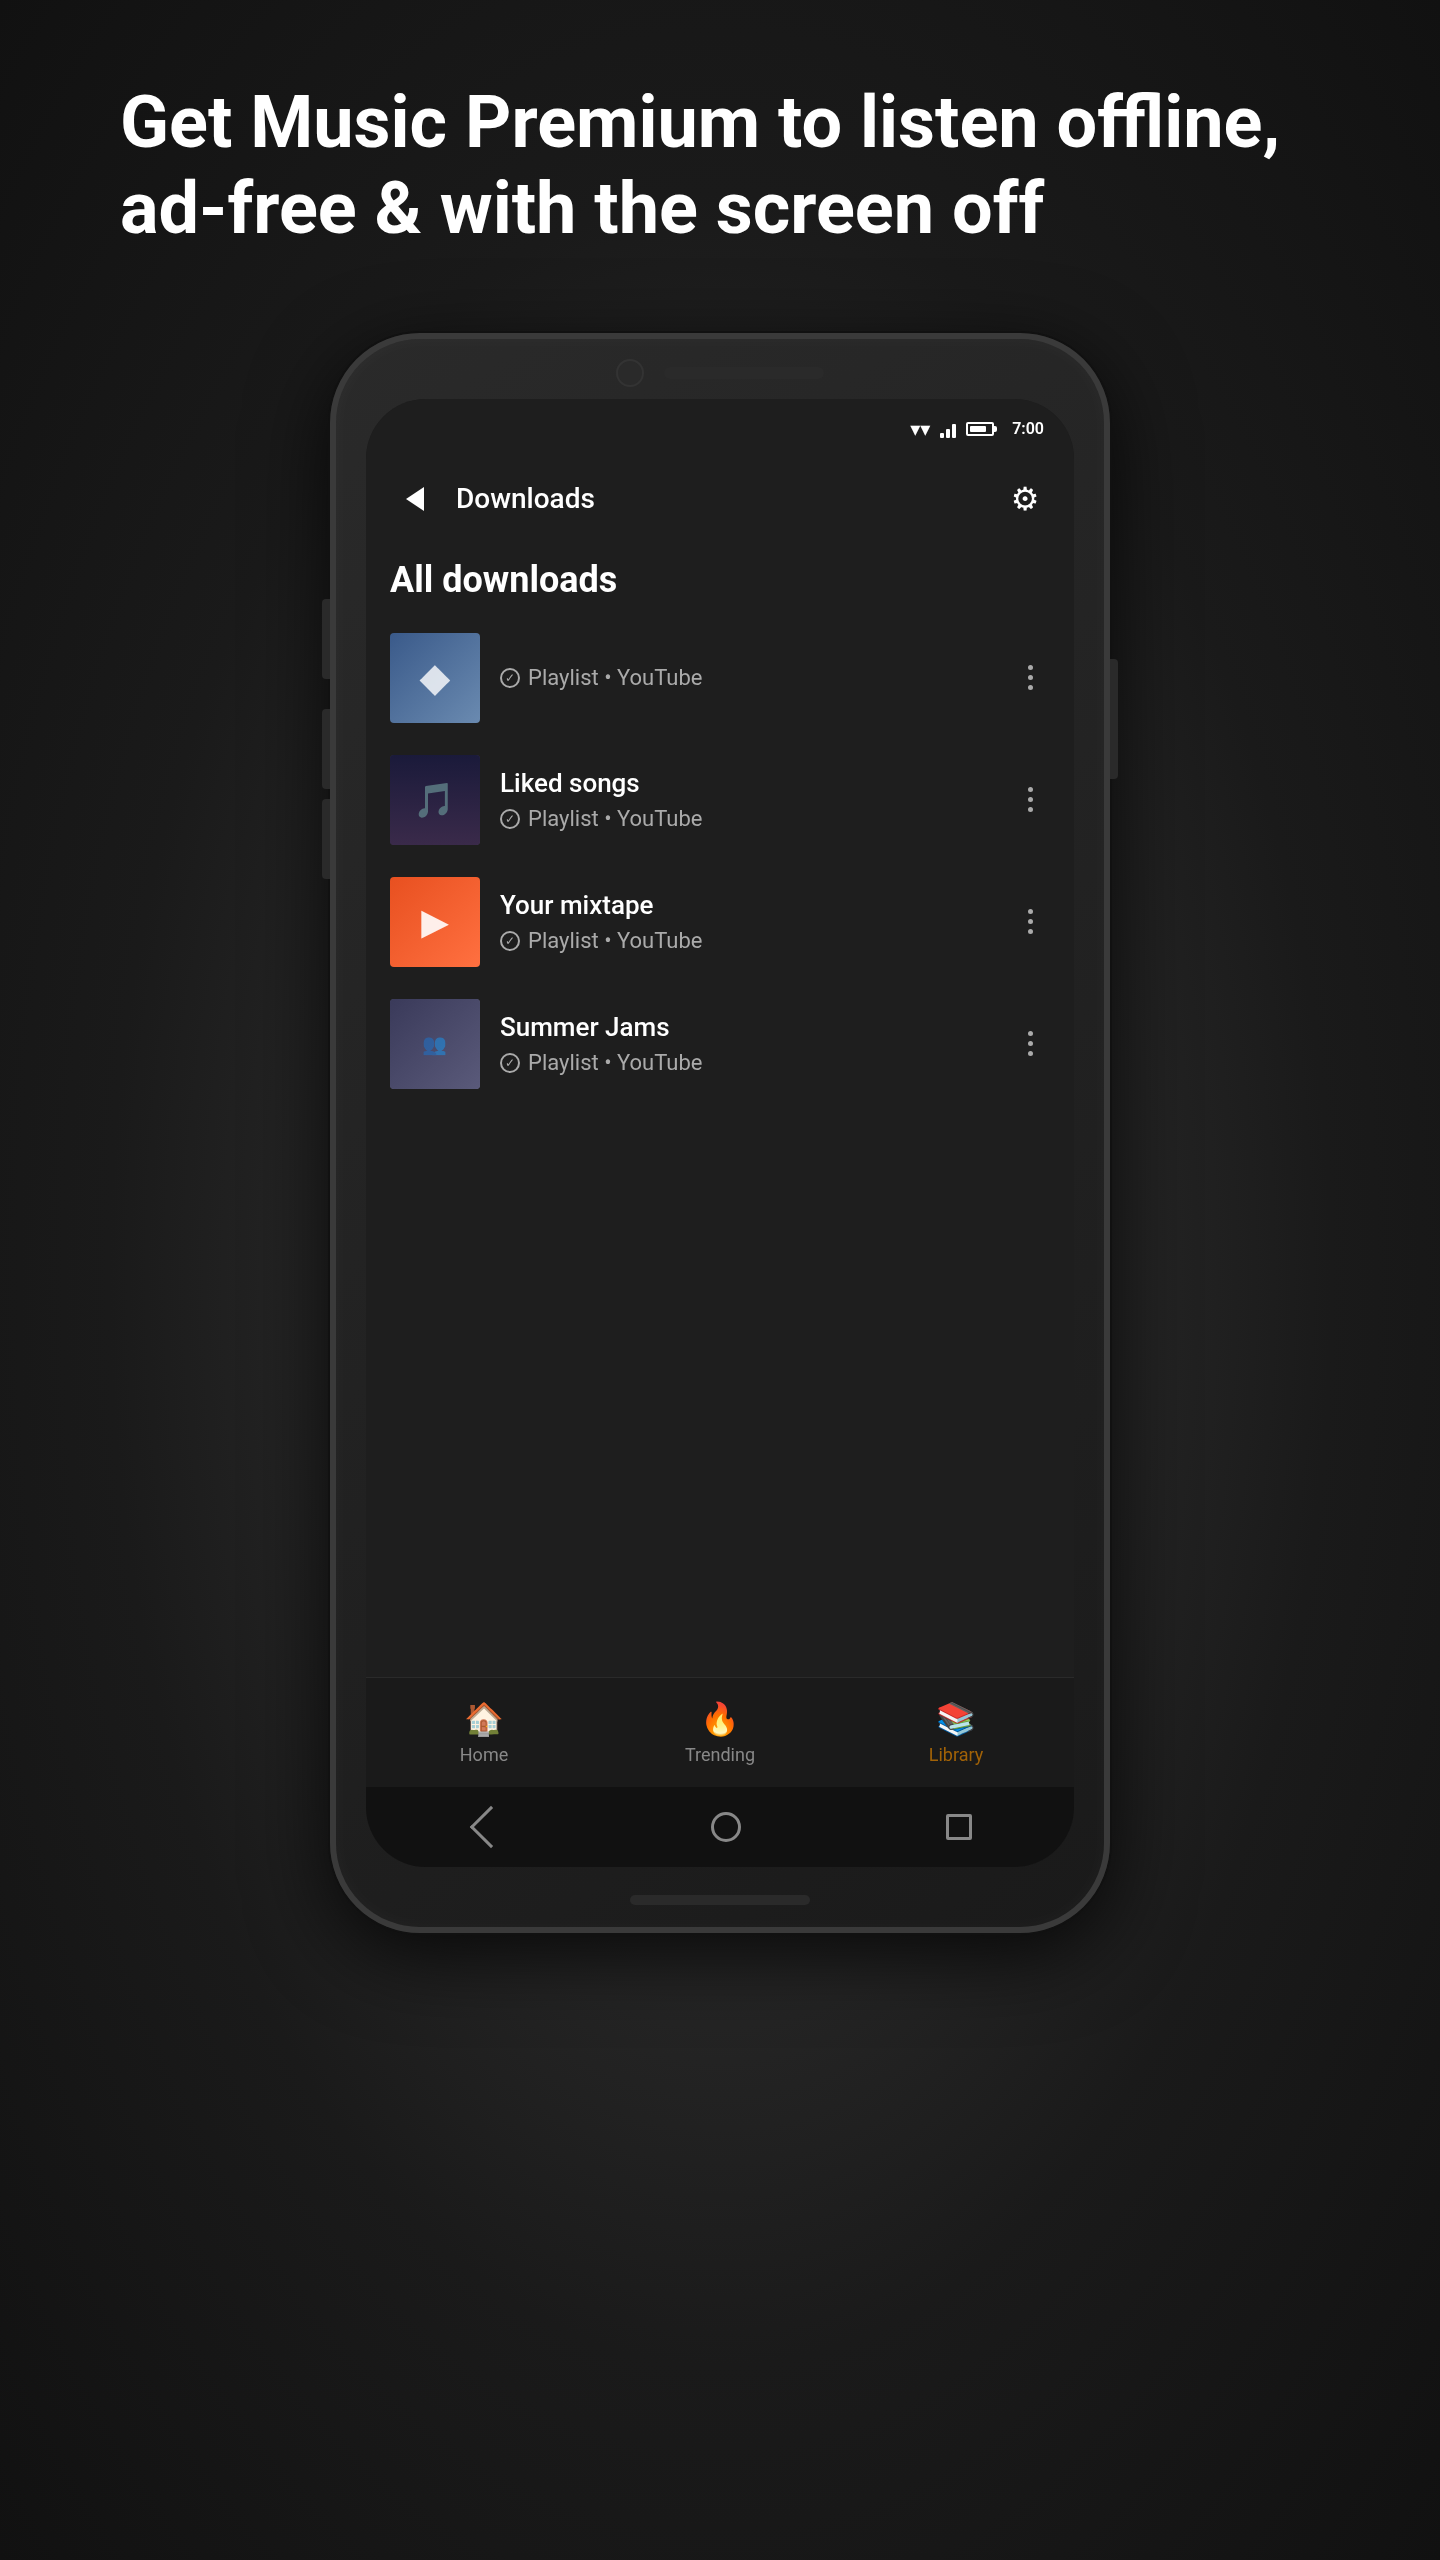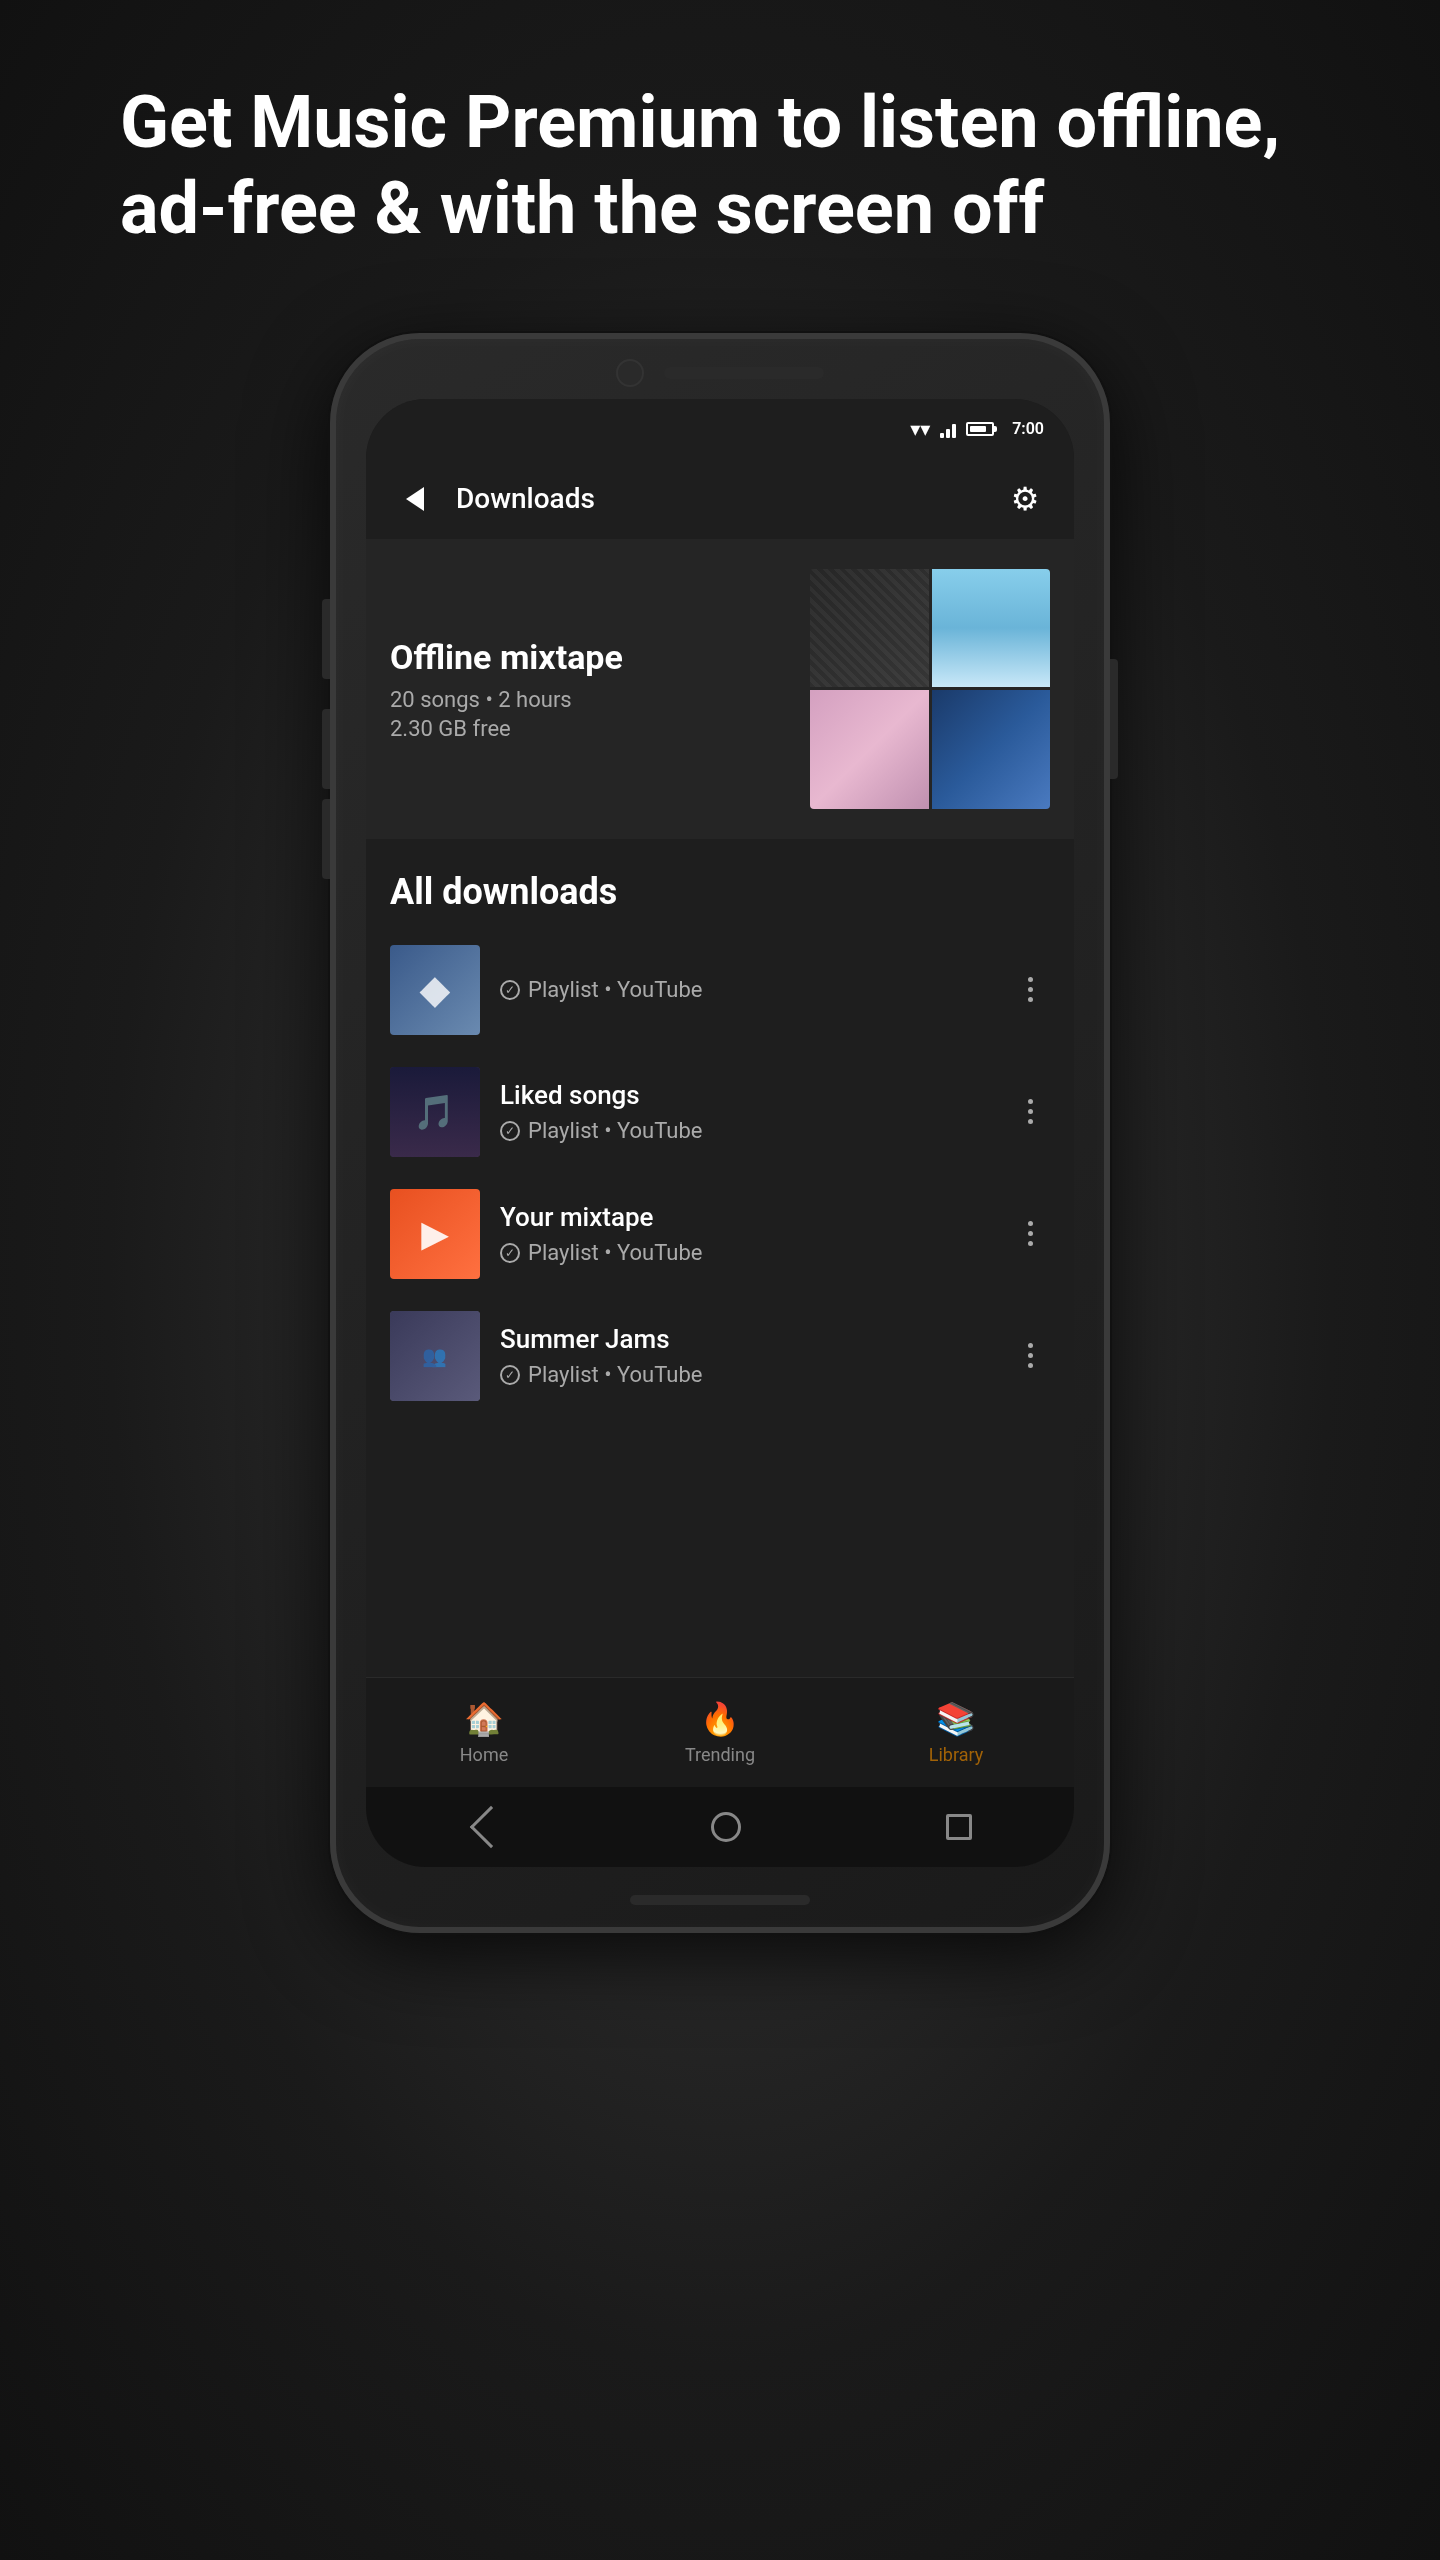--- a/index.html
+++ b/index.html
@@ -570,35 +570,20 @@
       <div class="app-header">
         <div class="back-btn">
           <div class="back-arrow"></div>
         </div>
         <span class="header-title">Downloads</span>
         <div class="settings-btn">
           <span class="gear-icon">⚙</span>
         </div>
       </div>
 
-      <div class="mixtape-section">
-        <div class="mixtape-info">
-          <div class="mixtape-title">Offline mixtape</div>
-          <div class="mixtape-meta">
-            <span>20 songs • 2 hours</span>
-          </div>
-          <div class="mixtape-meta" style="margin-top:4px;">2.30 GB free</div>
-        </div>
-        <div class="mixtape-grid">
-          <div class="grid-cell cell-pearl-jam"></div>
-          <div class="grid-cell cell-blue"></div>
-          <div class="grid-cell cell-pink"></div>
-          <div class="grid-cell cell-blue-abstract"></div>
-        </div>
-      </div>
 
       <div class="downloads-section">
         <div class="section-title">All downloads</div>
 
         <div class="playlist-item">
           <div class="playlist-thumb thumb-collage"></div>
           <div class="playlist-info">
             <div class="playlist-sub">
               <div class="check-icon"></div>
               <span>Playlist • YouTube</span>

